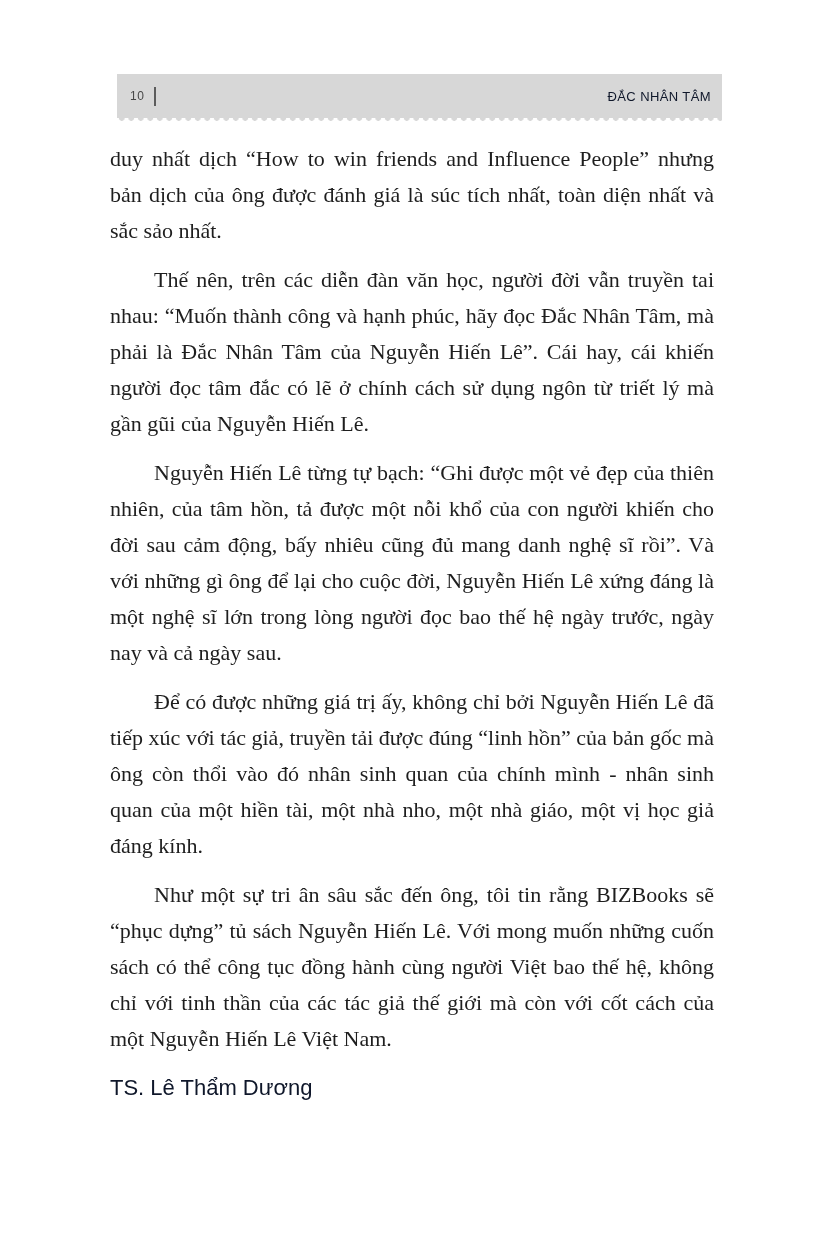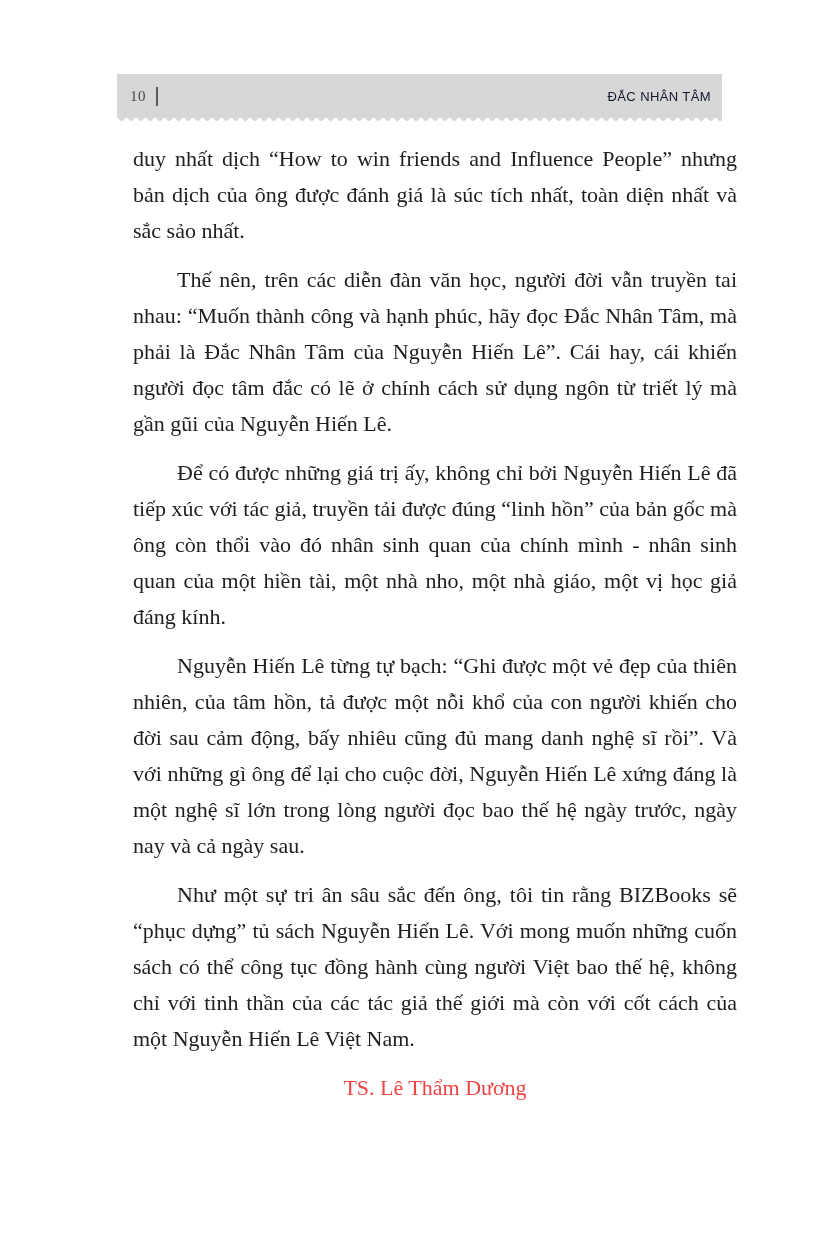--- a/index.html
+++ b/index.html
@@ -36,81 +36,80 @@
     position: absolute;
     left: 0;
     right: 0;
     top: 100%;
     height: 5px;
     background-image: radial-gradient(circle at 4.75px 0px, #d7d7d7 2.7px, rgba(0,0,0,0) 3px);
     background-size: 9.5px 5px;
     background-repeat: repeat-x;
   }
   .page-num {
-    font-size: 15px;
+    font-size: 12px;
     color: #474747;
     letter-spacing: 0.5px;
-    font-family: Liberation Serif, serif;
   }
   .sep {
     display: inline-block;
     width: 0;
     height: 19px;
     border-left: 2px solid #5c5c5c;
     margin-left: 10px;
   }
   .spacer { flex: 1; }
   .book-title {
     font-size: 13px;
     color: #0f172a;
     letter-spacing: 0.4px;
     white-space: nowrap;
   }
 
   
   .body-text {
     position: absolute;
-    left: 133px;
+    left: 110px;
     top: 141px;
     width: 604px;
   }
   .para {
     margin: 0 0 13px 0;
     font-family: "Liberation Serif", serif;
     font-size: 22px;
     line-height: 36px;
     color: #1e1e1e;
     text-align: justify;
     text-indent: 44px;
   }
   .signature {
     margin-top: 12px;
-    font-family: Liberation Serif, serif;
+    font-family: Liberation Sans, sans-serif;
     font-size: 22px;
     line-height: 36px;
-    color: #ef4444;
-    text-align: center;
+    color: #0f172a;
+    text-align: left;
   }
 </style>
 </head>
 <body>
 
 <div class="page">
 
   <div class="header-bar">
     <span class="page-num">10</span>
     <span class="sep"></span>
     <span class="spacer"></span>
     <span class="book-title">ĐẮC NHÂN TÂM</span>
   </div>
 
   <div class="body-text">
     <div>
         <p class="para" style="text-indent: 0px;">duy nhất dịch “How to win friends and Influence People” nhưng bản dịch của ông được đánh giá là súc tích nhất, toàn diện nhất và sắc sảo nhất.</p>
         <p class="para">Thế nên, trên các diễn đàn văn học, người đời vẫn truyền tai nhau: “Muốn thành công và hạnh phúc, hãy đọc Đắc Nhân Tâm, mà phải là Đắc Nhân Tâm của Nguyễn Hiến Lê”. Cái hay, cái khiến người đọc tâm đắc có lẽ ở chính cách sử dụng ngôn từ triết lý mà gần gũi của Nguyễn Hiến Lê.</p>
+        <p class="para">Nguyễn Hiến Lê từng tự bạch: “Ghi được một vẻ đẹp của thiên nhiên, của tâm hồn, tả được một nỗi khổ của con người khiến cho đời sau cảm động, bấy nhiêu cũng đủ mang danh nghệ sĩ rồi”. Và với những gì ông để lại cho cuộc đời, Nguyễn Hiến Lê xứng đáng là một nghệ sĩ lớn trong lòng người đọc bao thế hệ ngày trước, ngày nay và cả ngày sau.</p>
         <p class="para">Để có được những giá trị ấy, không chỉ bởi Nguyễn Hiến Lê đã tiếp xúc với tác giả, truyền tải được đúng “linh hồn” của bản gốc mà ông còn thổi vào đó nhân sinh quan của chính mình - nhân sinh quan của một hiền tài, một nhà nho, một nhà giáo, một vị học giả đáng kính.</p>
-        <p class="para">Nguyễn Hiến Lê từng tự bạch: “Ghi được một vẻ đẹp của thiên nhiên, của tâm hồn, tả được một nỗi khổ của con người khiến cho đời sau cảm động, bấy nhiêu cũng đủ mang danh nghệ sĩ rồi”. Và với những gì ông để lại cho cuộc đời, Nguyễn Hiến Lê xứng đáng là một nghệ sĩ lớn trong lòng người đọc bao thế hệ ngày trước, ngày nay và cả ngày sau.</p>
         <p class="para">Như một sự tri ân sâu sắc đến ông, tôi tin rằng BIZBooks sẽ “phục dựng” tủ sách Nguyễn Hiến Lê. Với mong muốn những cuốn sách có thể công tục đồng hành cùng người Việt bao thế hệ, không chỉ với tinh thần của các tác giả thế giới mà còn với cốt cách của một Nguyễn Hiến Lê Việt Nam.</p>
       </div>
     <div class="signature">TS. Lê Thẩm Dương</div>
   </div>
 
 </div>
 
 </body></html>

